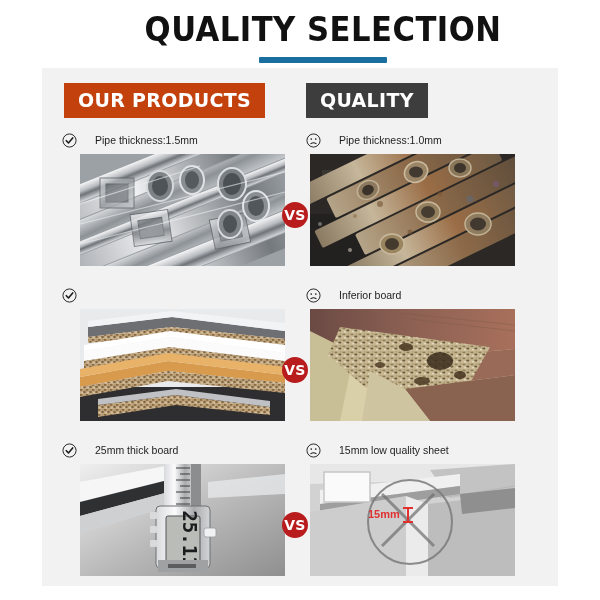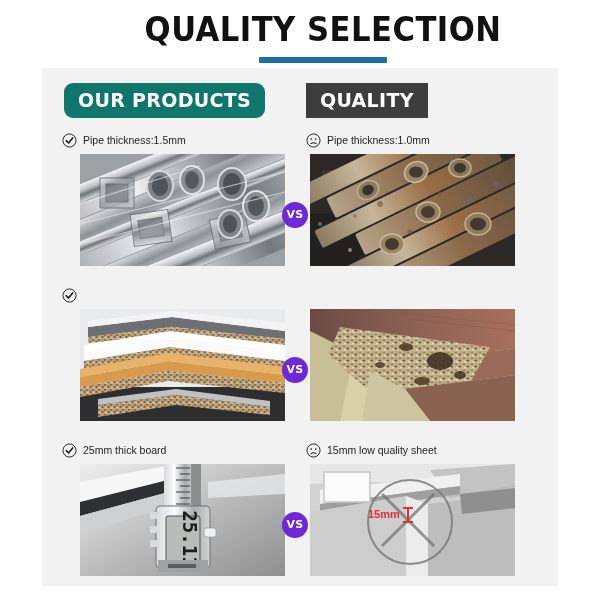--- a/index.html
+++ b/index.html
@@ -63,22 +63,21 @@
     font-family: "DejaVu Sans", sans-serif;
     font-size: 19px;
     font-weight: 700;
     color: #ffffff;
     letter-spacing: 0.3px;
     line-height: 22px;
     white-space: nowrap;
   }
   .col-head.ours {
     left: 22px;
-    background: #0f766e;
-    border-radius: 9px;
+    background: #c2410c;
   }
   .col-head.others {
     left: 264px;
     background: #3d3d3d;
   }
   
   .row {
     position: absolute;
     left: 0;
     width: 516px;
@@ -93,21 +92,21 @@
     top: 0;
     width: 242px;
     height: 152px;
   }
   .cell.left  { left: 20px; }
   .cell.right { left: 264px; text-align: center; }
 
   .cell-label {
     display: flex;
     align-items: center;
-    gap: 6px;
+    gap: 18px;
     height: 20px;
     font-size: 10.5px;
     color: #1d1d1d;
     font-family: "Liberation Sans", sans-serif;
     white-space: nowrap;
   }
   .face-icon {
     flex: 0 0 auto;
     width: 15px;
     height: 15px;
@@ -126,24 +125,24 @@
   .thumb svg { display: block; width: 205px; height: 112px; }
 
   
   .vs {
     position: absolute;
     left: 240px;
     top: 72px;
     width: 26px;
     height: 26px;
     border-radius: 50%;
-    background: #6d28d9;
+    background: #b91c1c;
     color: #ffffff;
     font-family: "DejaVu Sans", sans-serif;
-    font-size: 11px;
+    font-size: 14px;
     font-weight: 700;
     line-height: 26px;
     text-align: center;
     letter-spacing: 0.2px;
   }
 </style>
 </head>
 <body>
 
 <div class="page">
@@ -340,20 +339,29 @@
               <polygon points="18,96 96,86 190,98 190,106 96,96 18,108" fill="url(#chip)"></polygon>
               <polygon points="18,96 96,86 190,98 190,92 96,80 18,90" fill="#bfc1c4"></polygon>
             </g>
           </svg>
         </div>
       </div>
 
       <div class="vs">VS</div>
 
       <div class="cell right">
+        <div class="cell-label">
+          <svg class="face-icon" viewBox="0 0 16 16">
+            <circle cx="8" cy="8" r="7" fill="none" stroke="#1d1d1d" stroke-width="1"></circle>
+            <circle cx="5.6" cy="6.4" r="0.9" fill="#1d1d1d"></circle>
+            <circle cx="10.4" cy="6.4" r="0.9" fill="#1d1d1d"></circle>
+            <path d="M5.2 11.4 Q8 9.2 10.8 11.4" fill="none" stroke="#1d1d1d" stroke-width="1.1" stroke-linecap="round"></path>
+          </svg>
+          <span>Inferior board</span>
+        </div>
         <div class="thumb">
           <svg viewBox="0 0 205 112" preserveAspectRatio="none">
             <defs>
               <linearGradient id="woodTop" x1="0" y1="0" x2="1" y2="0">
                 <stop offset="0%" stop-color="#6b4a44"></stop>
                   <stop offset="45%" stop-color="#8a5f52"></stop>
                 <stop offset="100%" stop-color="#a8705c"></stop>
               </linearGradient>
               <pattern id="rot" width="8" height="6" patternUnits="userSpaceOnUse">
                 <rect width="8" height="6" fill="#c8b893"></rect>

